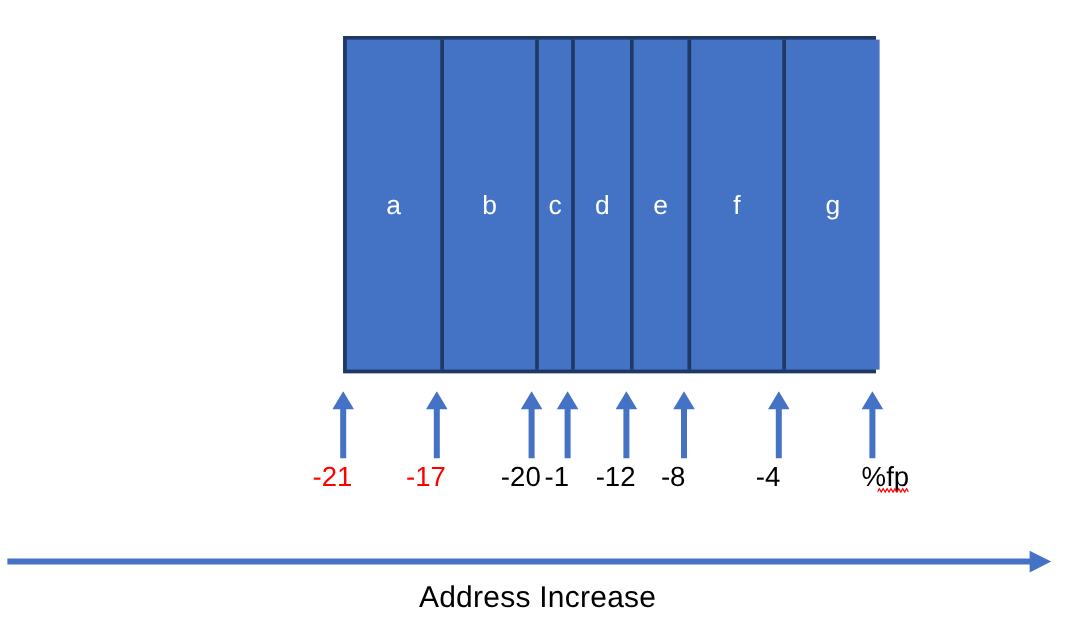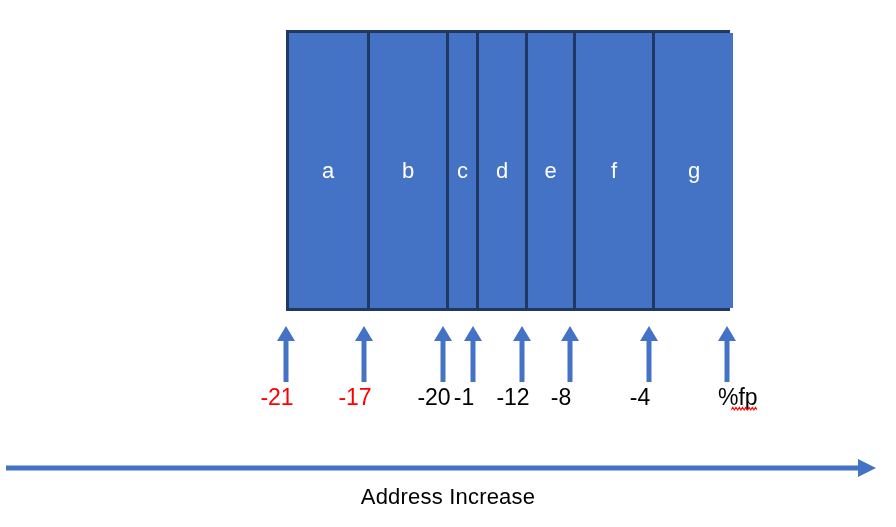--- a/index.html
+++ b/index.html
@@ -102,21 +102,21 @@
     top: 455px;
     width: 870px;
     height: 26px;
   }
   #address-axis-caption {
     position: absolute;
     left: 0;
     top: 484px;
     width: 896px;
     text-align: center;
-    font-size: 22px;
+    font-size: 25px;
     font-family: "Liberation Sans", sans-serif;
     color: #000000;
     letter-spacing: 0.2px;
   }
 </style>
 </head>
 <body>
 
 <div id="memory-block">
     <div class="mem-cell" style="width: 78px;">

